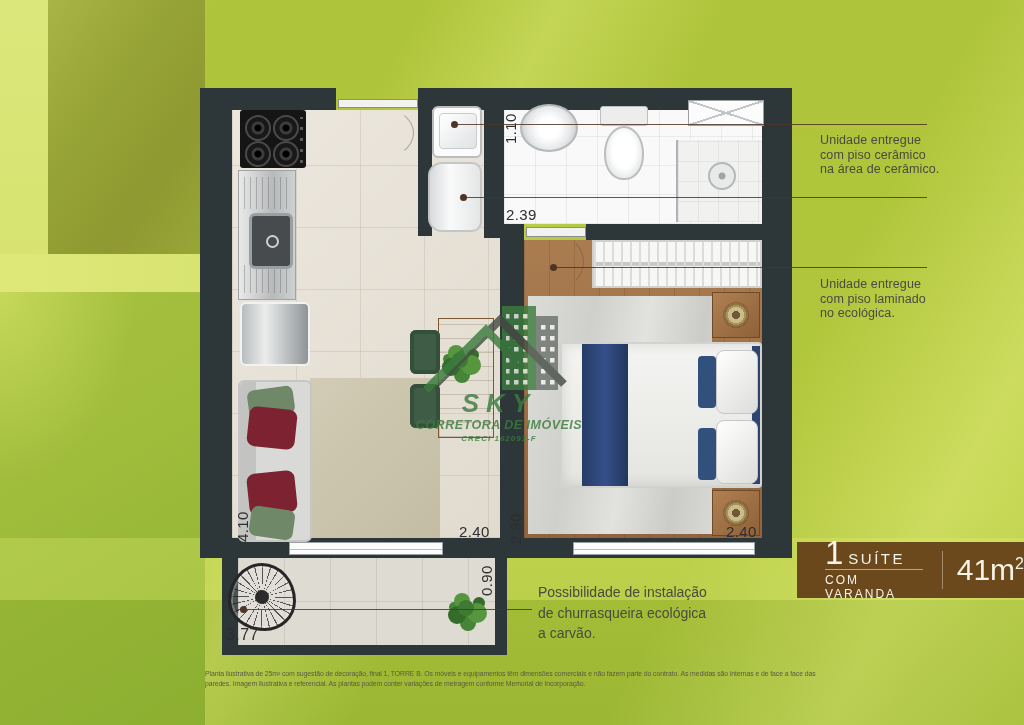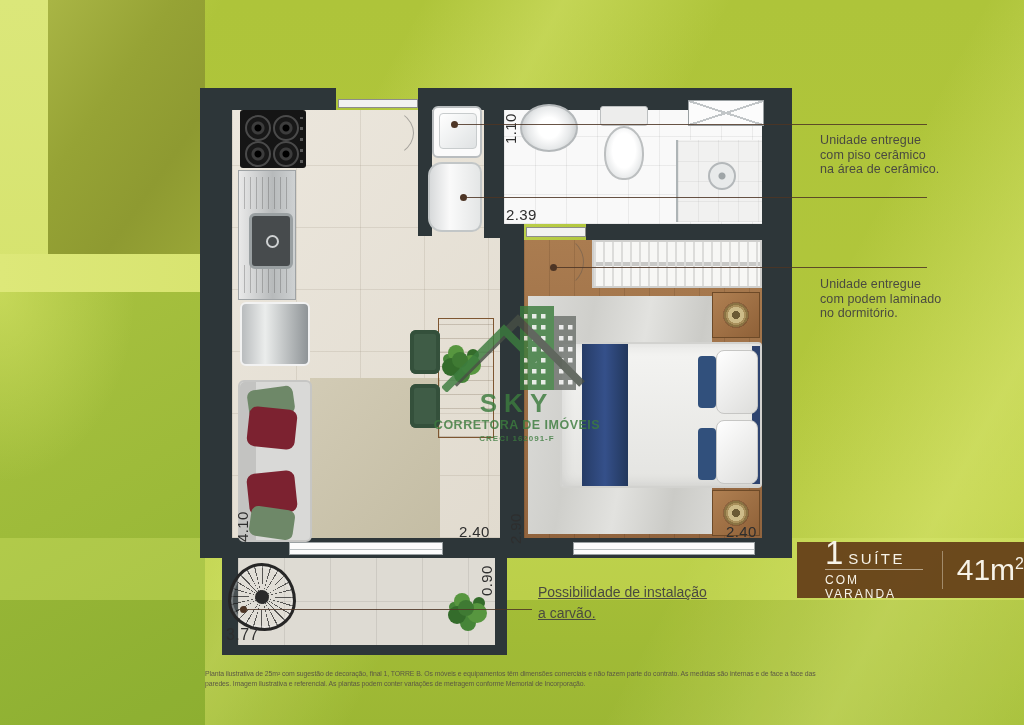--- a/index.html
+++ b/index.html
@@ -179,29 +179,30 @@
   <div class="abs dot" style="left:240px;top:606px;"></div>
   <div class="abs leader" style="left:245px;top:609px;width:287px;"></div>
 
   <div class="abs note" style="left:820px;top:133px;">
     <div>Unidade entregue</div>
     <div>com piso cerâmico</div>
     <div>na área de cerâmico.</div>
   </div>
   <div class="abs note" style="left:820px;top:277px;">
     <div>Unidade entregue</div>
-    <div>com podem laminado</div>
-    <div>no dormitório.</div>
-  </div>
-  <div class="abs note-big" style="left:538px;top:582px;text-decoration:underline;">
+    <div>com piso laminado</div>
+    <div>no ecológica.</div>
+  </div>
+  <div class="abs note-big" style="left:538px;top:582px;">
     <div>Possibilidade de instalação</div>
+    <div>de churrasqueira ecológica</div>
     <div>a carvão.</div>
   </div>
 
-  <div class="abs" style="left:442px;top:292px;width:150px;height:156px;opacity:.82;">
+  <div class="abs" style="left:424px;top:292px;width:150px;height:156px;opacity:.82;font-style:italic;">
     <svg width="150" height="100" viewBox="0 0 150 100">
       <defs>
         <pattern id="winpat" width="9" height="11" patternUnits="userSpaceOnUse">
           <rect width="4.5" height="4.5" fill="#ffffff" opacity="0.9"></rect>
         </pattern>
       </defs>
       <rect x="78" y="14" width="34" height="84" fill="#3c7c3e"></rect>
       <rect x="82" y="20" width="26" height="74" fill="url(#winpat)"></rect>
       <rect x="112" y="24" width="22" height="74" fill="#6d726d"></rect>
       <rect x="115" y="30" width="16" height="64" fill="url(#winpat)"></rect>

